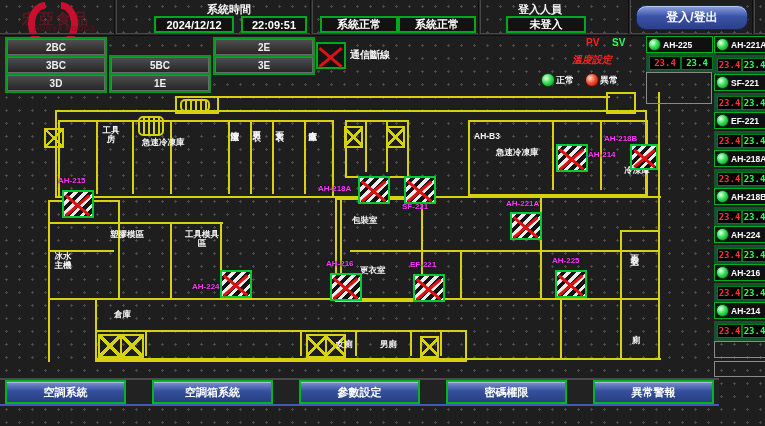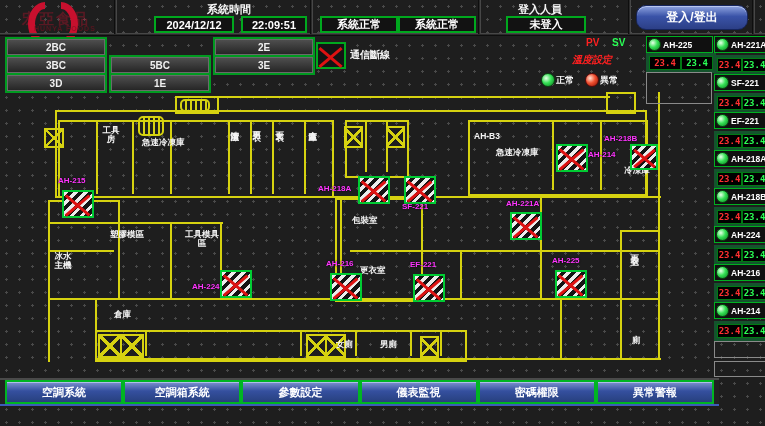--- a/index.html
+++ b/index.html
@@ -294,17 +294,16 @@
     <div class="pv">23.4</div>
     <div class="sv">23.4</div>
   </div>
   <div class="emptybox" style="left:714px;top:341px;width:50px;height:15px;"></div>
   <div class="emptybox" style="left:714px;top:361px;width:50px;height:14px;"></div>
 
   <div class="footer">
     <div class="fbtn">空調系統</div>
     <div class="fbtn">空調箱系統</div>
     <div class="fbtn">參數設定</div>
-    <div class="fbtn">儀表監視</div>
     <div class="fbtn">密碼權限</div>
     <div class="fbtn">異常警報</div>
   </div>
 </div>
 
 </body></html>

